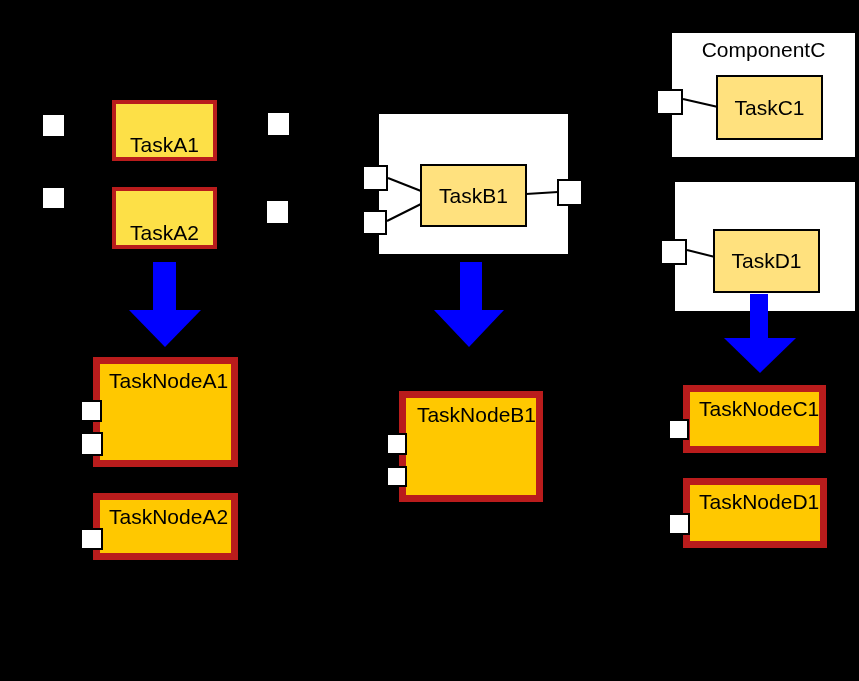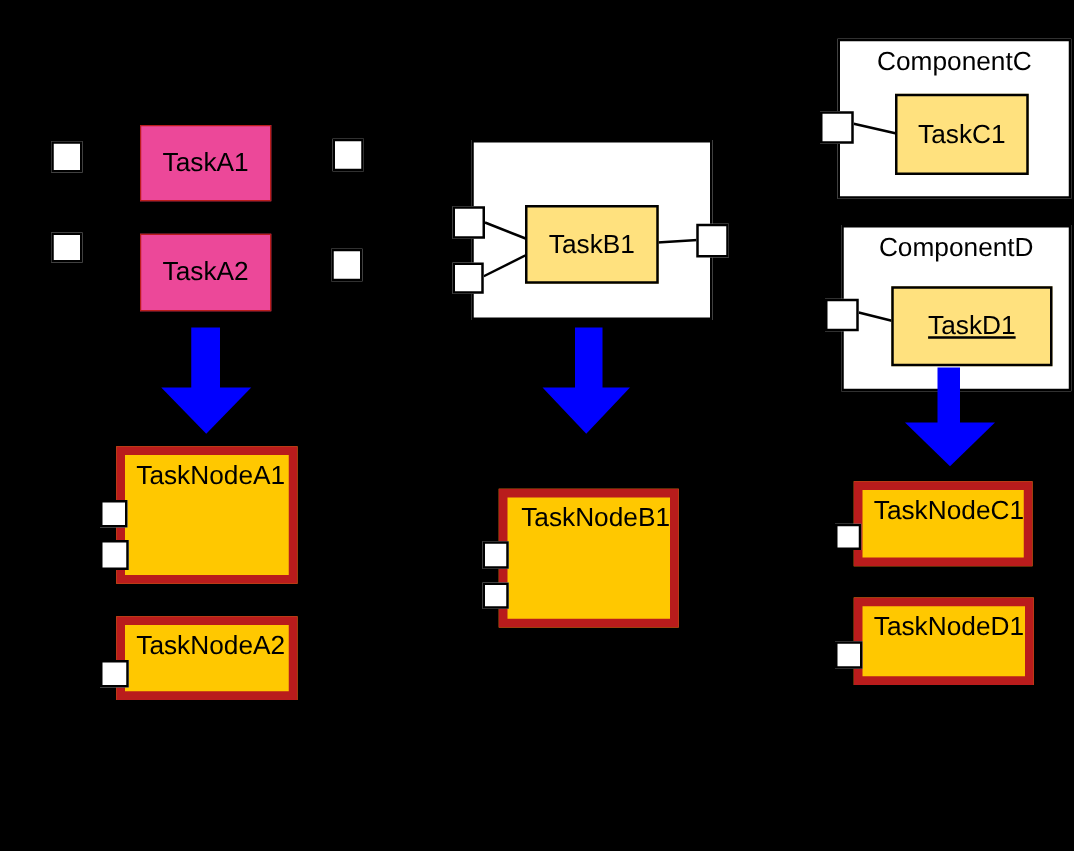--- a/index.html
+++ b/index.html
@@ -14,24 +14,24 @@
     background: #000000;
     overflow: hidden;
     font-family: "Liberation Sans", sans-serif;
     color: #000000;
   }
   
   .abs { position: absolute; box-sizing: border-box; }
 
   
   .task-box {
-    background: #ec4899;
-    border: 1px solid #b91c1c;
+    background: #fde047;
+    border: 4px solid #b91c1c;
     display: flex;
-    align-items: center;
+    align-items: flex-end;
     justify-content: center;
     font-size: 21px;
   }
   .tasknode-box {
     background: #FFC800;
     border: 7px solid #b91c1c;
     font-size: 21px;
     padding: 5px 0 0 9px;
   }
 
@@ -119,25 +119,24 @@
     <svg class="wires" width="183" height="124">
       <line x1="11" y1="66" x2="46" y2="74"></line>
     </svg>
     <div class="inner-task" style="left:44px; top:42px; width:107px; height:65px;">
       <span>TaskC1</span>
     </div>
     <div class="port" style="left:-16px; top:56px; width:27px; height:26px;"></div>
   </div>
 
   <div class="abs component" style="left:673px; top:152px; width:184px; height:133px;">
-    <div class="component-title">ComponentD</div>
     <svg class="wires" width="180" height="129">
       <line x1="12" y1="68" x2="40" y2="75"></line>
     </svg>
-    <div class="inner-task" style="left:38px; top:47px; width:129px; height:64px;text-decoration:underline;">
+    <div class="inner-task" style="left:38px; top:47px; width:107px; height:64px;">
       <span>TaskD1</span>
     </div>
     <div class="port" style="left:-15px; top:57px; width:27px; height:26px;"></div>
   </div>
 
   <div class="arrow-shaft" style="left:153px; top:262px; width:23px; height:49px;"></div>
   <div class="arrow-head" style="left:129px; top:310px; border-left:36px solid transparent; border-right:36px solid transparent; border-top:37px solid #0000FF;"></div>
 
   <div class="arrow-shaft" style="left:460px; top:262px; width:22px; height:49px;"></div>
   <div class="arrow-head" style="left:434px; top:310px; border-left:35px solid transparent; border-right:35px solid transparent; border-top:37px solid #0000FF;"></div>

